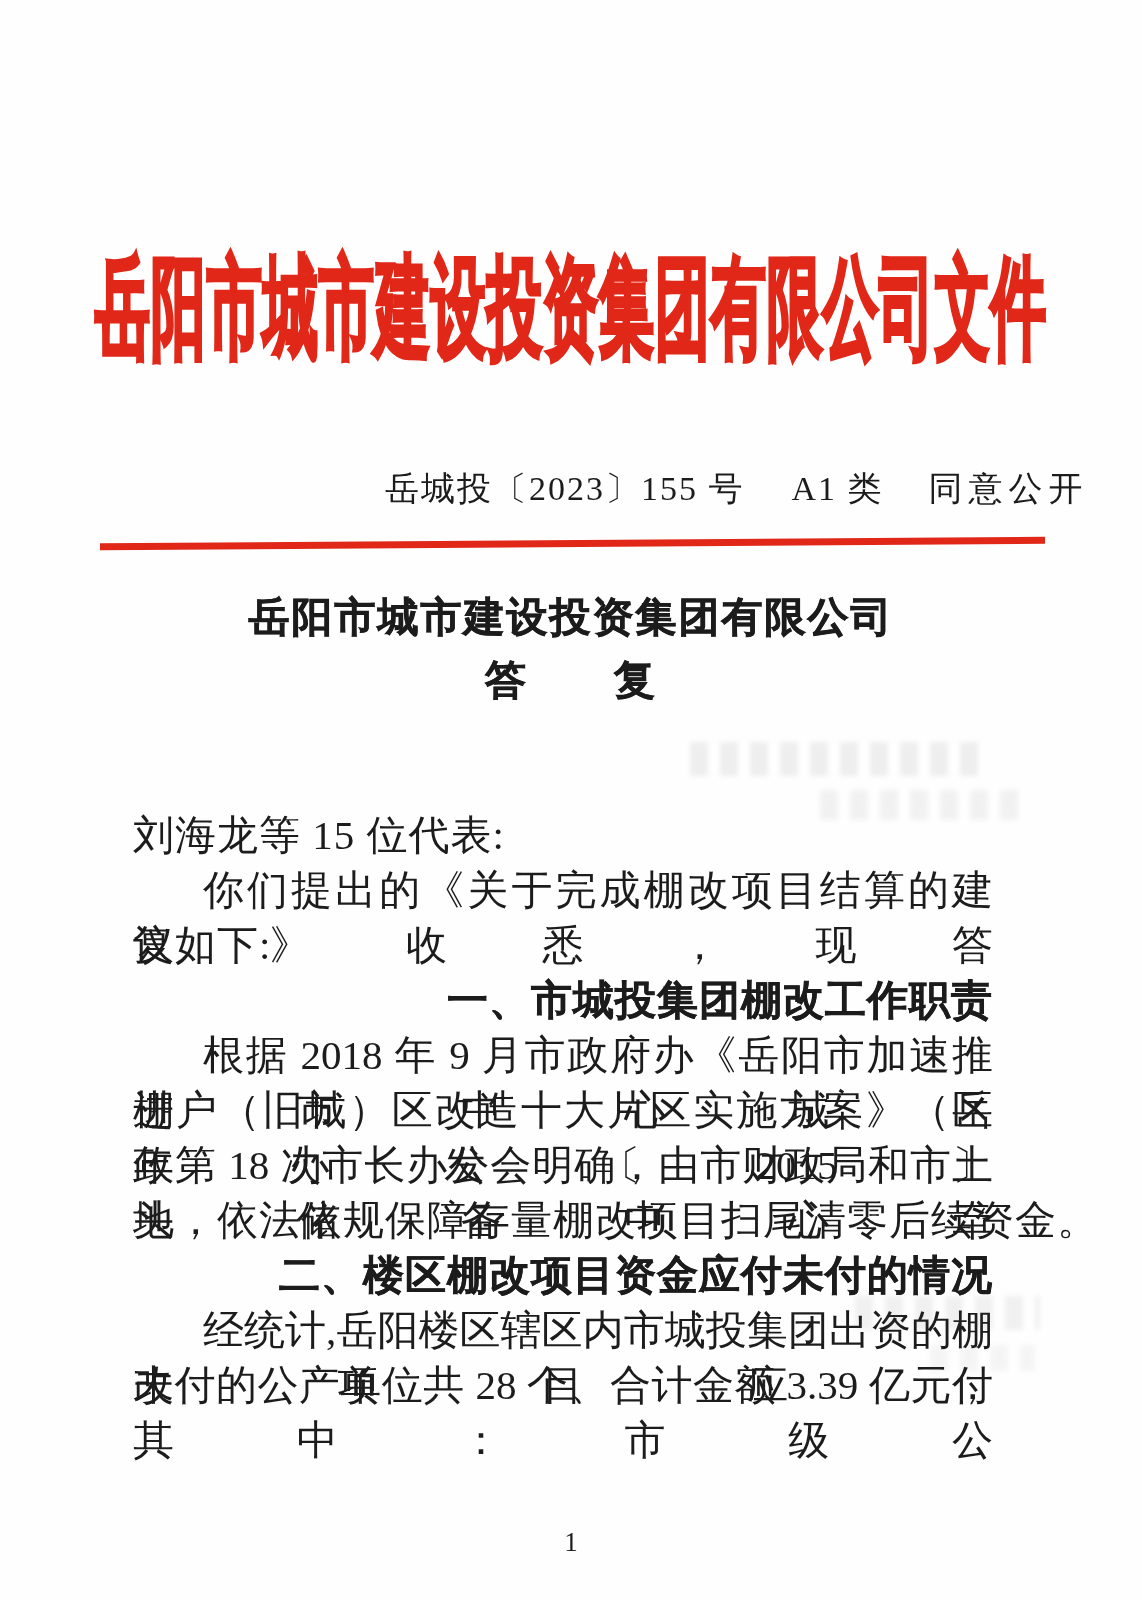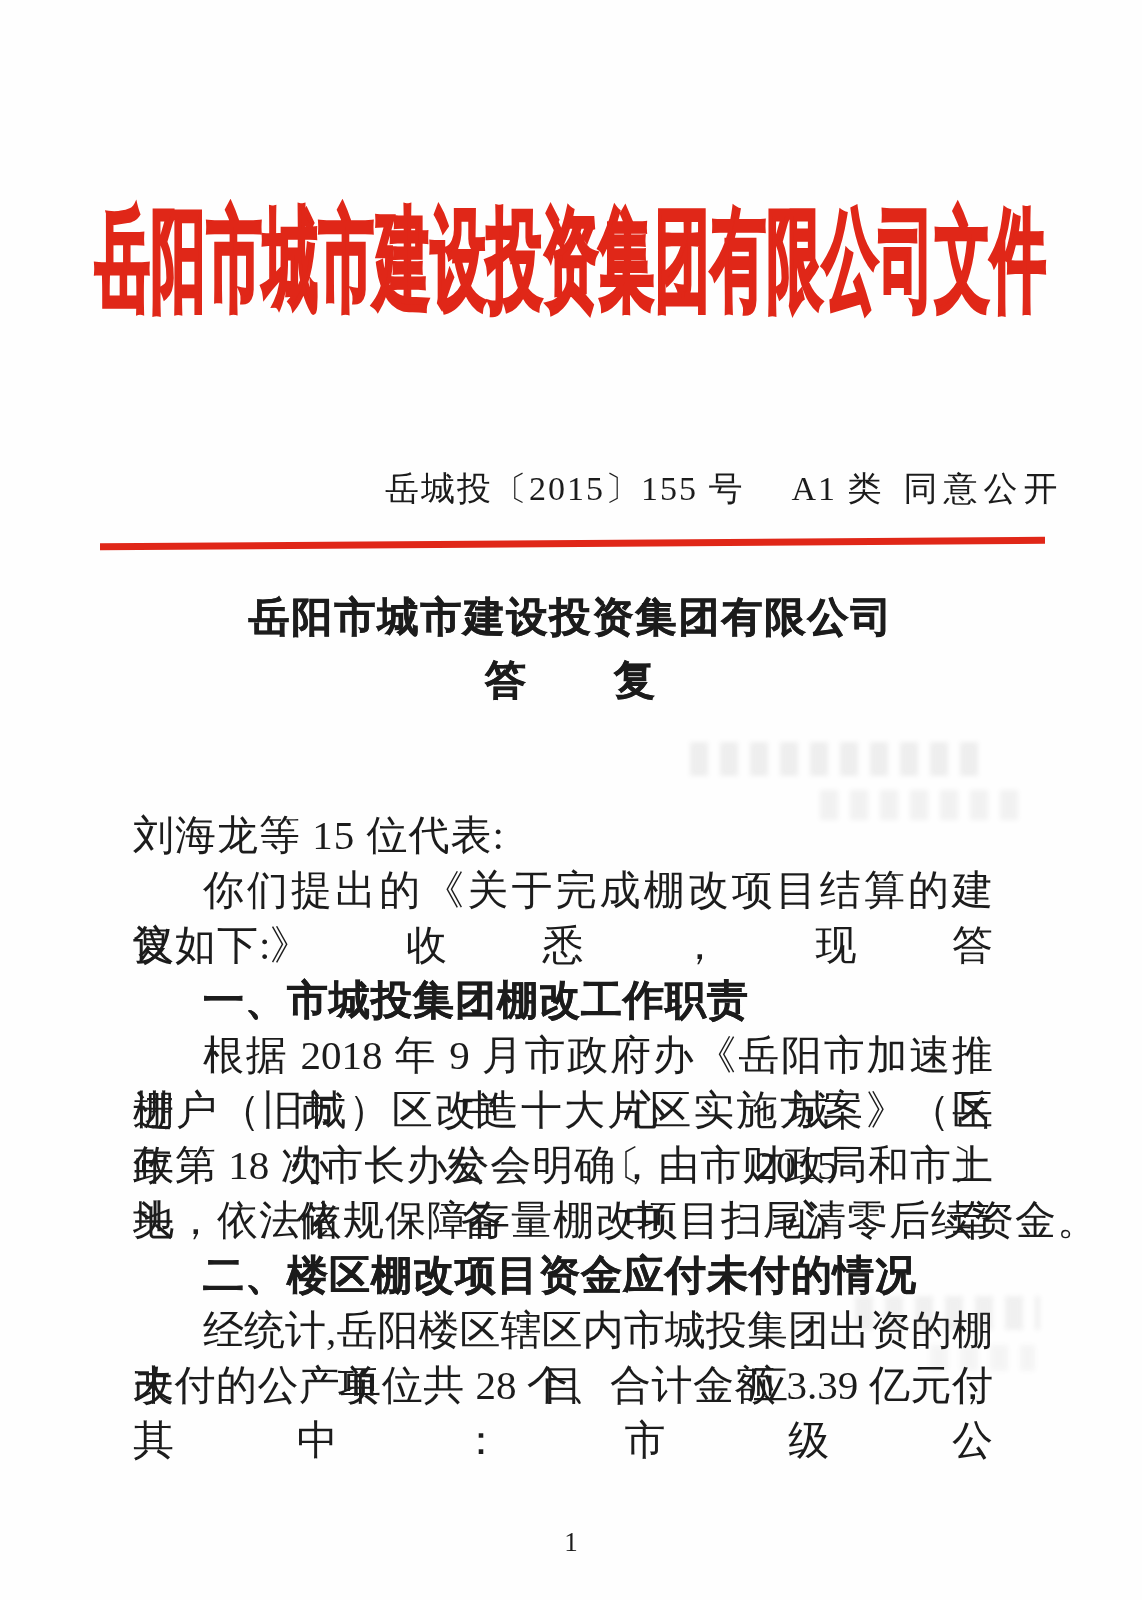--- a/index.html
+++ b/index.html
@@ -7,42 +7,42 @@
     position:relative;
     width:1142px;height:1600px;
     background:#fefefe;
     overflow:hidden;
     font-family:"Liberation Serif","DejaVu Serif",serif;
     color:#1c1c1c;
   }
   
   .banner{
     position:absolute;top:225px;left:0;width:100%;height:170px;
-    display:flex;align-items:flex-start;justify-content:center;
+    display:flex;align-items:center;justify-content:center;
   }
   .banner-inner{
     display:inline-block;
     font-size:55px;
     font-weight:900;
     color:#e02718;
     letter-spacing:1px;
     white-space:nowrap;
     transform:scaleY(2.02);
     transform-origin:center;
     -webkit-text-stroke:2px #e02718;
   }
   
   .doc-line{
     position:absolute;top:466px;left:385px;
     font-size:34px;white-space:nowrap;
     letter-spacing:2px;
   }
   .doc-line span{display:inline-block;}
   .doc-class{margin-left:47px;}
-  .doc-publicity{margin-left:20px;letter-spacing:6px;}
+  .doc-publicity{margin-left:45px;letter-spacing:6px;}
   
   .red-rule{
     position:absolute;top:540px;left:100px;width:945px;height:7px;
     background:#e02718;
     transform:rotate(-0.4deg);
   }
   
   .doc-title{
     position:absolute;top:586px;left:71px;width:1000px;
     text-align:center;
@@ -65,20 +65,21 @@
     white-space:normal;
     text-align:justify;
     text-align-last:justify;
     letter-spacing:0;
   }
   .body-block .line.indent{text-indent:70px;}
   .body-block .line.heading{
     font-family:"DejaVu Sans","Liberation Sans",sans-serif;
     font-weight:bold;
     letter-spacing:1px;
+    text-align:right;
     -webkit-text-stroke:0.4px #1c1c1c;
   }
   
   .page-number{
     position:absolute;top:1527px;left:0;width:1142px;
     text-align:center;font-size:27px;
   }
   
   .ghost{
     position:absolute;
@@ -94,21 +95,21 @@
 </head>
 <body>
 
 <div class="page">
 
   <div class="banner">
     <span class="banner-inner">岳阳市城市建设投资集团有限公司文件</span>
   </div>
 
   <div class="doc-line">
-    <span class="doc-number">岳城投〔2015〕155 号</span><span class="doc-class">A1 类</span><span class="doc-publicity">同意公开</span>
+    <span class="doc-number">岳城投〔2023〕155 号</span><span class="doc-class">A1 类</span><span class="doc-publicity">同意公开</span>
   </div>
 
   <div class="red-rule"></div>
 
   <div class="doc-title">
     <div>岳阳市城市建设投资集团有限公司</div>
     <div>答　　复</div>
   </div>
 
   <div class="body-block">

